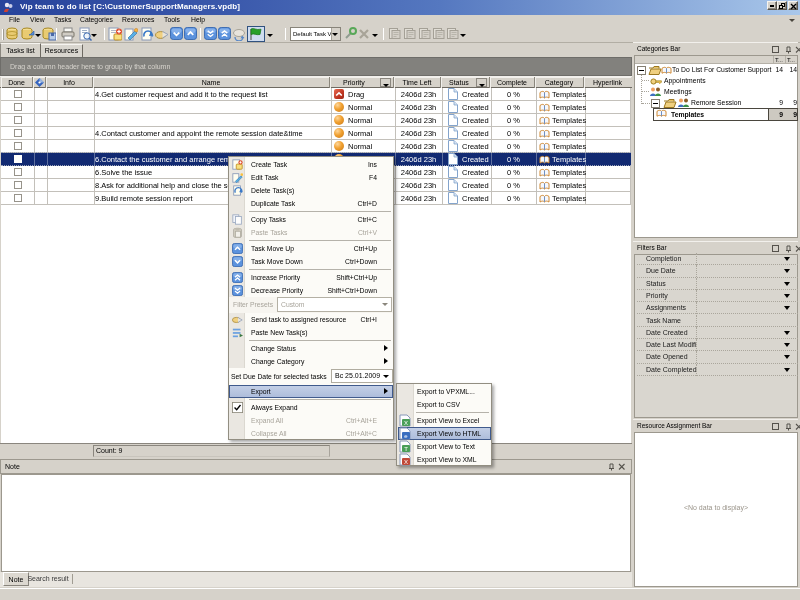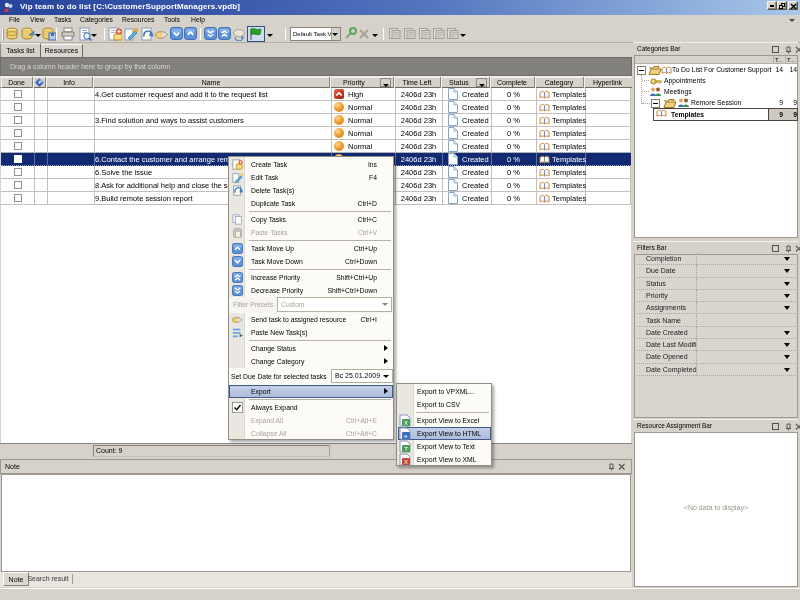--- a/index.html
+++ b/index.html
@@ -229,21 +229,21 @@
 <div class="cellline" style="left:441px;"></div>
 <div class="cellline" style="left:490px;"></div>
 <div class="cellline" style="left:535px;"></div>
 <div class="cellline" style="left:584px;"></div>
 <div class="cellline" style="left:629px;"></div>
 <div class="cb"></div>
 <div class="rowtxt">4.Get customer request and add it to the request list</div>
 <div style="position:absolute;left:333px;top:1px;width:10px;height:10px;border-radius:2px;background:linear-gradient(135deg,#e86a50 0%,#c03520 60%,#9c2818 100%);"><svg width="10" height="10">
         <path d="M2.2 6.5 L5 3.8 L7.8 6.5" stroke="#fff" stroke-width="1.6" fill="none"></path>
       </svg></div>
-<div class="ptxt">High</div>
+<div class="ptxt">Drag</div>
 <div class="tl">2406d 23h</div>
 <div style="position:absolute;left:447px;top:0px;width:10px;height:12px;"><svg width="10" height="12">
         <path d="M0.5 0.5 L6 0.5 L9.5 4 L9.5 11.5 L0.5 11.5 Z" fill="#fff" stroke="#84a4cc"></path>
         <path d="M6 0.5 L6 4 L9.5 4" fill="#d8e4f4" stroke="#84a4cc" stroke-width="0.8"></path>
       </svg></div>
 <div class="sttxt">Created</div>
 <div class="cmp">0 %</div>
 <div class="caticon"><svg width="11" height="10">
         <path d="M1 2.5 C2.8 1 4.6 1 5.5 2.5 C6.4 1 8.2 1 10 2.5 L10 8 C8.2 6.8 6.4 6.8 5.5 8 C4.6 6.8 2.8 6.8 1 8 Z" fill="#f4f8ff" stroke="#d08830" stroke-width="1"></path>
         <path d="M5.5 2.5 L5.5 8" stroke="#7090c0" stroke-width="1"></path>
@@ -282,21 +282,20 @@
 <div class="cellline" style="left:46px;"></div>
 <div class="cellline" style="left:93px;"></div>
 <div class="cellline" style="left:330px;"></div>
 <div class="cellline" style="left:394px;"></div>
 <div class="cellline" style="left:441px;"></div>
 <div class="cellline" style="left:490px;"></div>
 <div class="cellline" style="left:535px;"></div>
 <div class="cellline" style="left:584px;"></div>
 <div class="cellline" style="left:629px;"></div>
 <div class="cb"></div>
-<div class="rowtxt">3.Find solution and ways to assist customers</div>
 <div class="ball"></div>
 <div class="ptxt">Normal</div>
 <div class="tl">2406d 23h</div>
 <div style="position:absolute;left:447px;top:0px;width:10px;height:12px;"><svg width="10" height="12">
         <path d="M0.5 0.5 L6 0.5 L9.5 4 L9.5 11.5 L0.5 11.5 Z" fill="#fff" stroke="#84a4cc"></path>
         <path d="M6 0.5 L6 4 L9.5 4" fill="#d8e4f4" stroke="#84a4cc" stroke-width="0.8"></path>
       </svg></div>
 <div class="sttxt">Created</div>
 <div class="cmp">0 %</div>
 <div class="caticon"><svg width="11" height="10">
@@ -310,20 +309,21 @@
 <div class="cellline" style="left:46px;"></div>
 <div class="cellline" style="left:93px;"></div>
 <div class="cellline" style="left:330px;"></div>
 <div class="cellline" style="left:394px;"></div>
 <div class="cellline" style="left:441px;"></div>
 <div class="cellline" style="left:490px;"></div>
 <div class="cellline" style="left:535px;"></div>
 <div class="cellline" style="left:584px;"></div>
 <div class="cellline" style="left:629px;"></div>
 <div class="cb"></div>
+<div class="rowtxt">4.Contact customer and appoint the remote session date&amp;time</div>
 <div class="ball"></div>
 <div class="ptxt">Normal</div>
 <div class="tl">2406d 23h</div>
 <div style="position:absolute;left:447px;top:0px;width:10px;height:12px;"><svg width="10" height="12">
         <path d="M0.5 0.5 L6 0.5 L9.5 4 L9.5 11.5 L0.5 11.5 Z" fill="#fff" stroke="#84a4cc"></path>
         <path d="M6 0.5 L6 4 L9.5 4" fill="#d8e4f4" stroke="#84a4cc" stroke-width="0.8"></path>
       </svg></div>
 <div class="sttxt">Created</div>
 <div class="cmp">0 %</div>
 <div class="caticon"><svg width="11" height="10">

